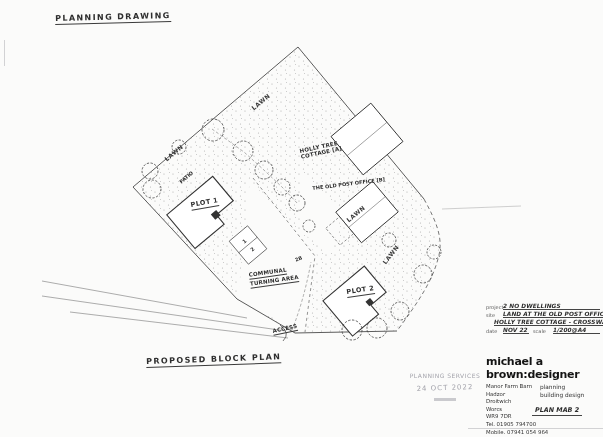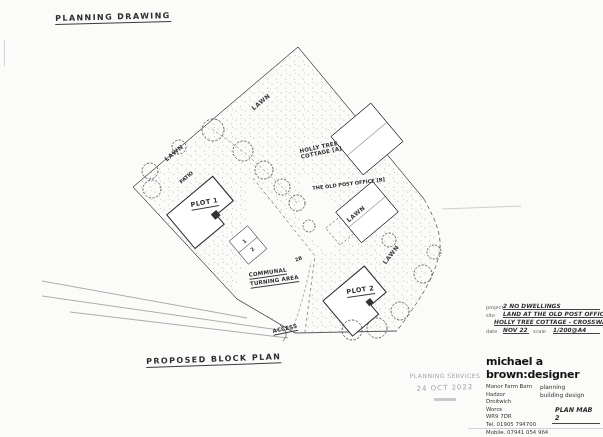--- a/index.html
+++ b/index.html
@@ -24,21 +24,21 @@
   #tb .row{display:flex;align-items:flex-end;margin-bottom:1px;}
   #tb .lab{font-size:5px;color:#5a5a5a;width:17px;flex:none;}
   #tb .lab2{font-size:5px;color:#5a5a5a;width:20px;flex:none;}
   #tb .val{flex:1;font-size:5.8px;font-style:italic;font-weight:bold;
            border-bottom:.8px solid #444;white-space:nowrap;letter-spacing:.1px;}
   #tb .designer{font-size:11px;font-weight:bold;letter-spacing:-.3px;color:#141414;margin:21px 0 2px;}
   #tb .cols{position:relative;height:56px;}
   #tb .addr{position:absolute;left:0;top:0;font-size:5.4px;line-height:7.6px;color:#333;}
   #tb .svc{position:absolute;left:54px;top:0;font-size:5.8px;line-height:8px;color:#333;}
   #tb .planref{position:absolute;left:46px;top:23px;font-size:6.4px;font-style:italic;font-weight:bold;
-               border-bottom:.8px solid #444;padding:0 3px 1px;margin-left:20px;}
+               border-bottom:.8px solid #444;padding:0 3px 1px;}
   .fineline{height:2px;background:#c9c9c9;margin-top:3px;}
   .artifact{position:absolute;background:#d2d2d4;}
 </style>
 </head>
 <body>
 
 <div id="sheet">
 
   <svg id="plansvg" width="603" height="437" viewBox="0 0 603 437">
     <defs>

